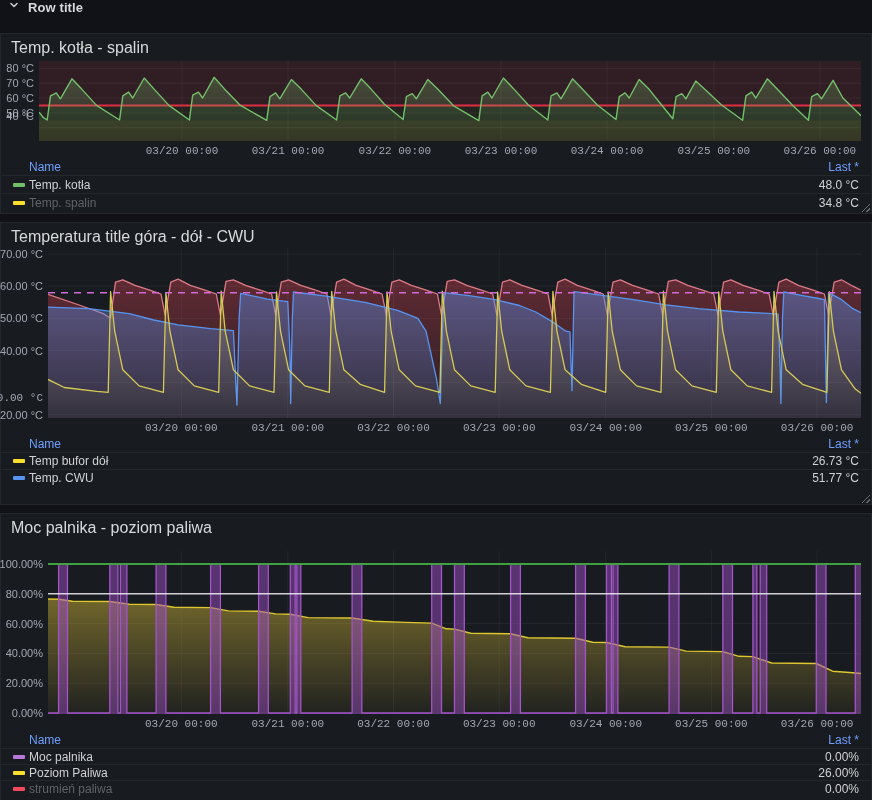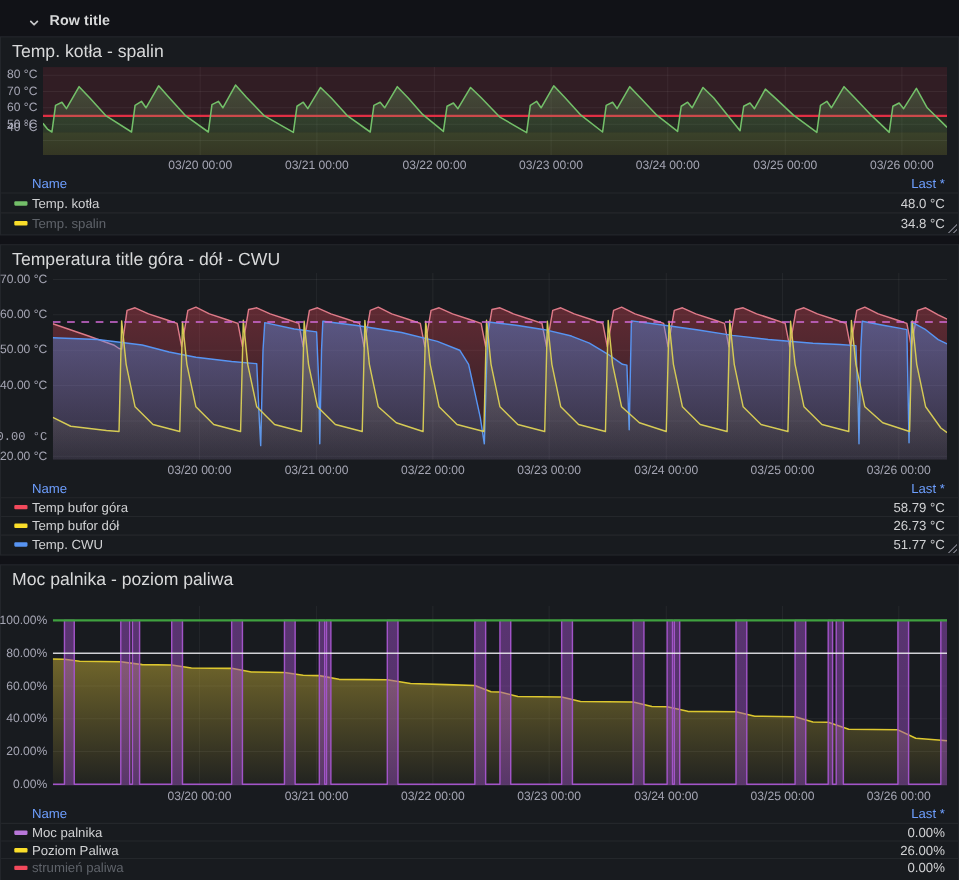--- a/index.html
+++ b/index.html
@@ -1,34 +1,34 @@
 <!DOCTYPE html>
 <html><head>
 <meta charset="utf-8">
 <style>
   * { box-sizing: border-box; margin: 0; padding: 0; }
   html,body { width: 872px; height: 800px; background:#111217; overflow:hidden;
     font-family:"Liberation Sans","DejaVu Sans",sans-serif; color:#d8d9da; }
-  .row-header { height:26px; display:flex; align-items:flex-end; gap:9px; padding-left:26px; margin-bottom:7px; }
+  .row-header { height:26px; display:flex; align-items:flex-start; gap:9px; padding-left:9px; margin-bottom:7px; }
   .row-header .chev { display:flex; align-items:center; color:#c7c8ca; }
   .row-title { font-size:13px; font-weight:600; color:#d8d9da; letter-spacing:.1px; }
   .panel { position:relative; background:#181b1f; border:1px solid #23262b; margin-bottom:8px; }
   .p1 { height:181px; --yw:30px; --ph:80px; }
   .p2 { height:283px; --yw:39px; --ph:170px; }
   .p3 { height:356px; --yw:39px; --ph:163px; }
   .panel-title { margin:6px 0 0 10px; height:16px; line-height:16px; font-size:16px; font-weight:500; color:#d8d9da; }
   .chart { display:grid; grid-template-columns:var(--yw) 1fr; grid-template-rows:var(--ph) 18px; padding:0 10px 0 8px; }
   .p1 .chart { margin-top:5px; }
   .p2 .chart { margin-top:3px; }
   .p3 .chart { margin-top:15px; }
   .y-axis { grid-column:1; grid-row:1; position:relative; }
   .plot  { grid-column:2; grid-row:1; position:relative; }
   .plot svg { display:block; position:absolute; left:0; top:0; }
   .spacer { grid-column:1; grid-row:2; }
-  .x-axis { grid-column:2; grid-row:2; position:relative; }
+  .x-axis { grid-column:2; grid-row:2; position:relative;font-family:Liberation Mono, monospace; }
   .ytick { position:absolute; right:5px; transform:translateY(-50%); font-size:11px; color:rgba(204,204,220,.78); white-space:nowrap; }
   .xtick { position:absolute; top:4px; transform:translateX(-50%); font-size:11px; color:rgba(204,204,220,.78); white-space:nowrap; }
   .legend { width:100%; }
   .lg-row { display:flex; justify-content:space-between; align-items:center; border-top:1px solid rgba(255,255,255,.055); }
   .p1 .lg-row { height:18px; } .p2 .lg-row { height:17px; } .p3 .lg-row { height:16px; }
   .lg-head { color:#6e9fff !important; font-weight:500; }
   .p1 .lg-head, .p2 .lg-head, .p3 .lg-head { height:16px; border-top:none; }
   .lg-head .lg-name-col { padding-left:28px; color:#6e9fff; }
   .lg-head .lg-val { color:#6e9fff; }
   .lg-name-col { display:flex; align-items:center; padding-left:12px; font-size:12px; color:#d0d1d3; }
@@ -193,27 +193,20 @@
         <div class="xtick" style="left: 769.098px;">03/26 00:00</div>
       </div>
   </div>
   <div class="legend">
       <div class="lg-row lg-head">
         <span class="lg-name-col">Name</span>
         <span class="lg-val">Last *</span>
       </div>
       <div class="lg-row">
         <span class="lg-name-col">
-          <i class="swatch" style="background:#f2495c"></i>
-          <span class="lg-label">Temp bufor góra</span>
-        </span>
-        <span class="lg-val">58.79 °C</span>
-      </div>
-      <div class="lg-row">
-        <span class="lg-name-col">
           <i class="swatch" style="background:#fade2a"></i>
           <span class="lg-label">Temp bufor dół</span>
         </span>
         <span class="lg-val">26.73 °C</span>
       </div>
       <div class="lg-row">
         <span class="lg-name-col">
           <i class="swatch" style="background:#5794f2"></i>
           <span class="lg-label">Temp. CWU</span>
         </span>

